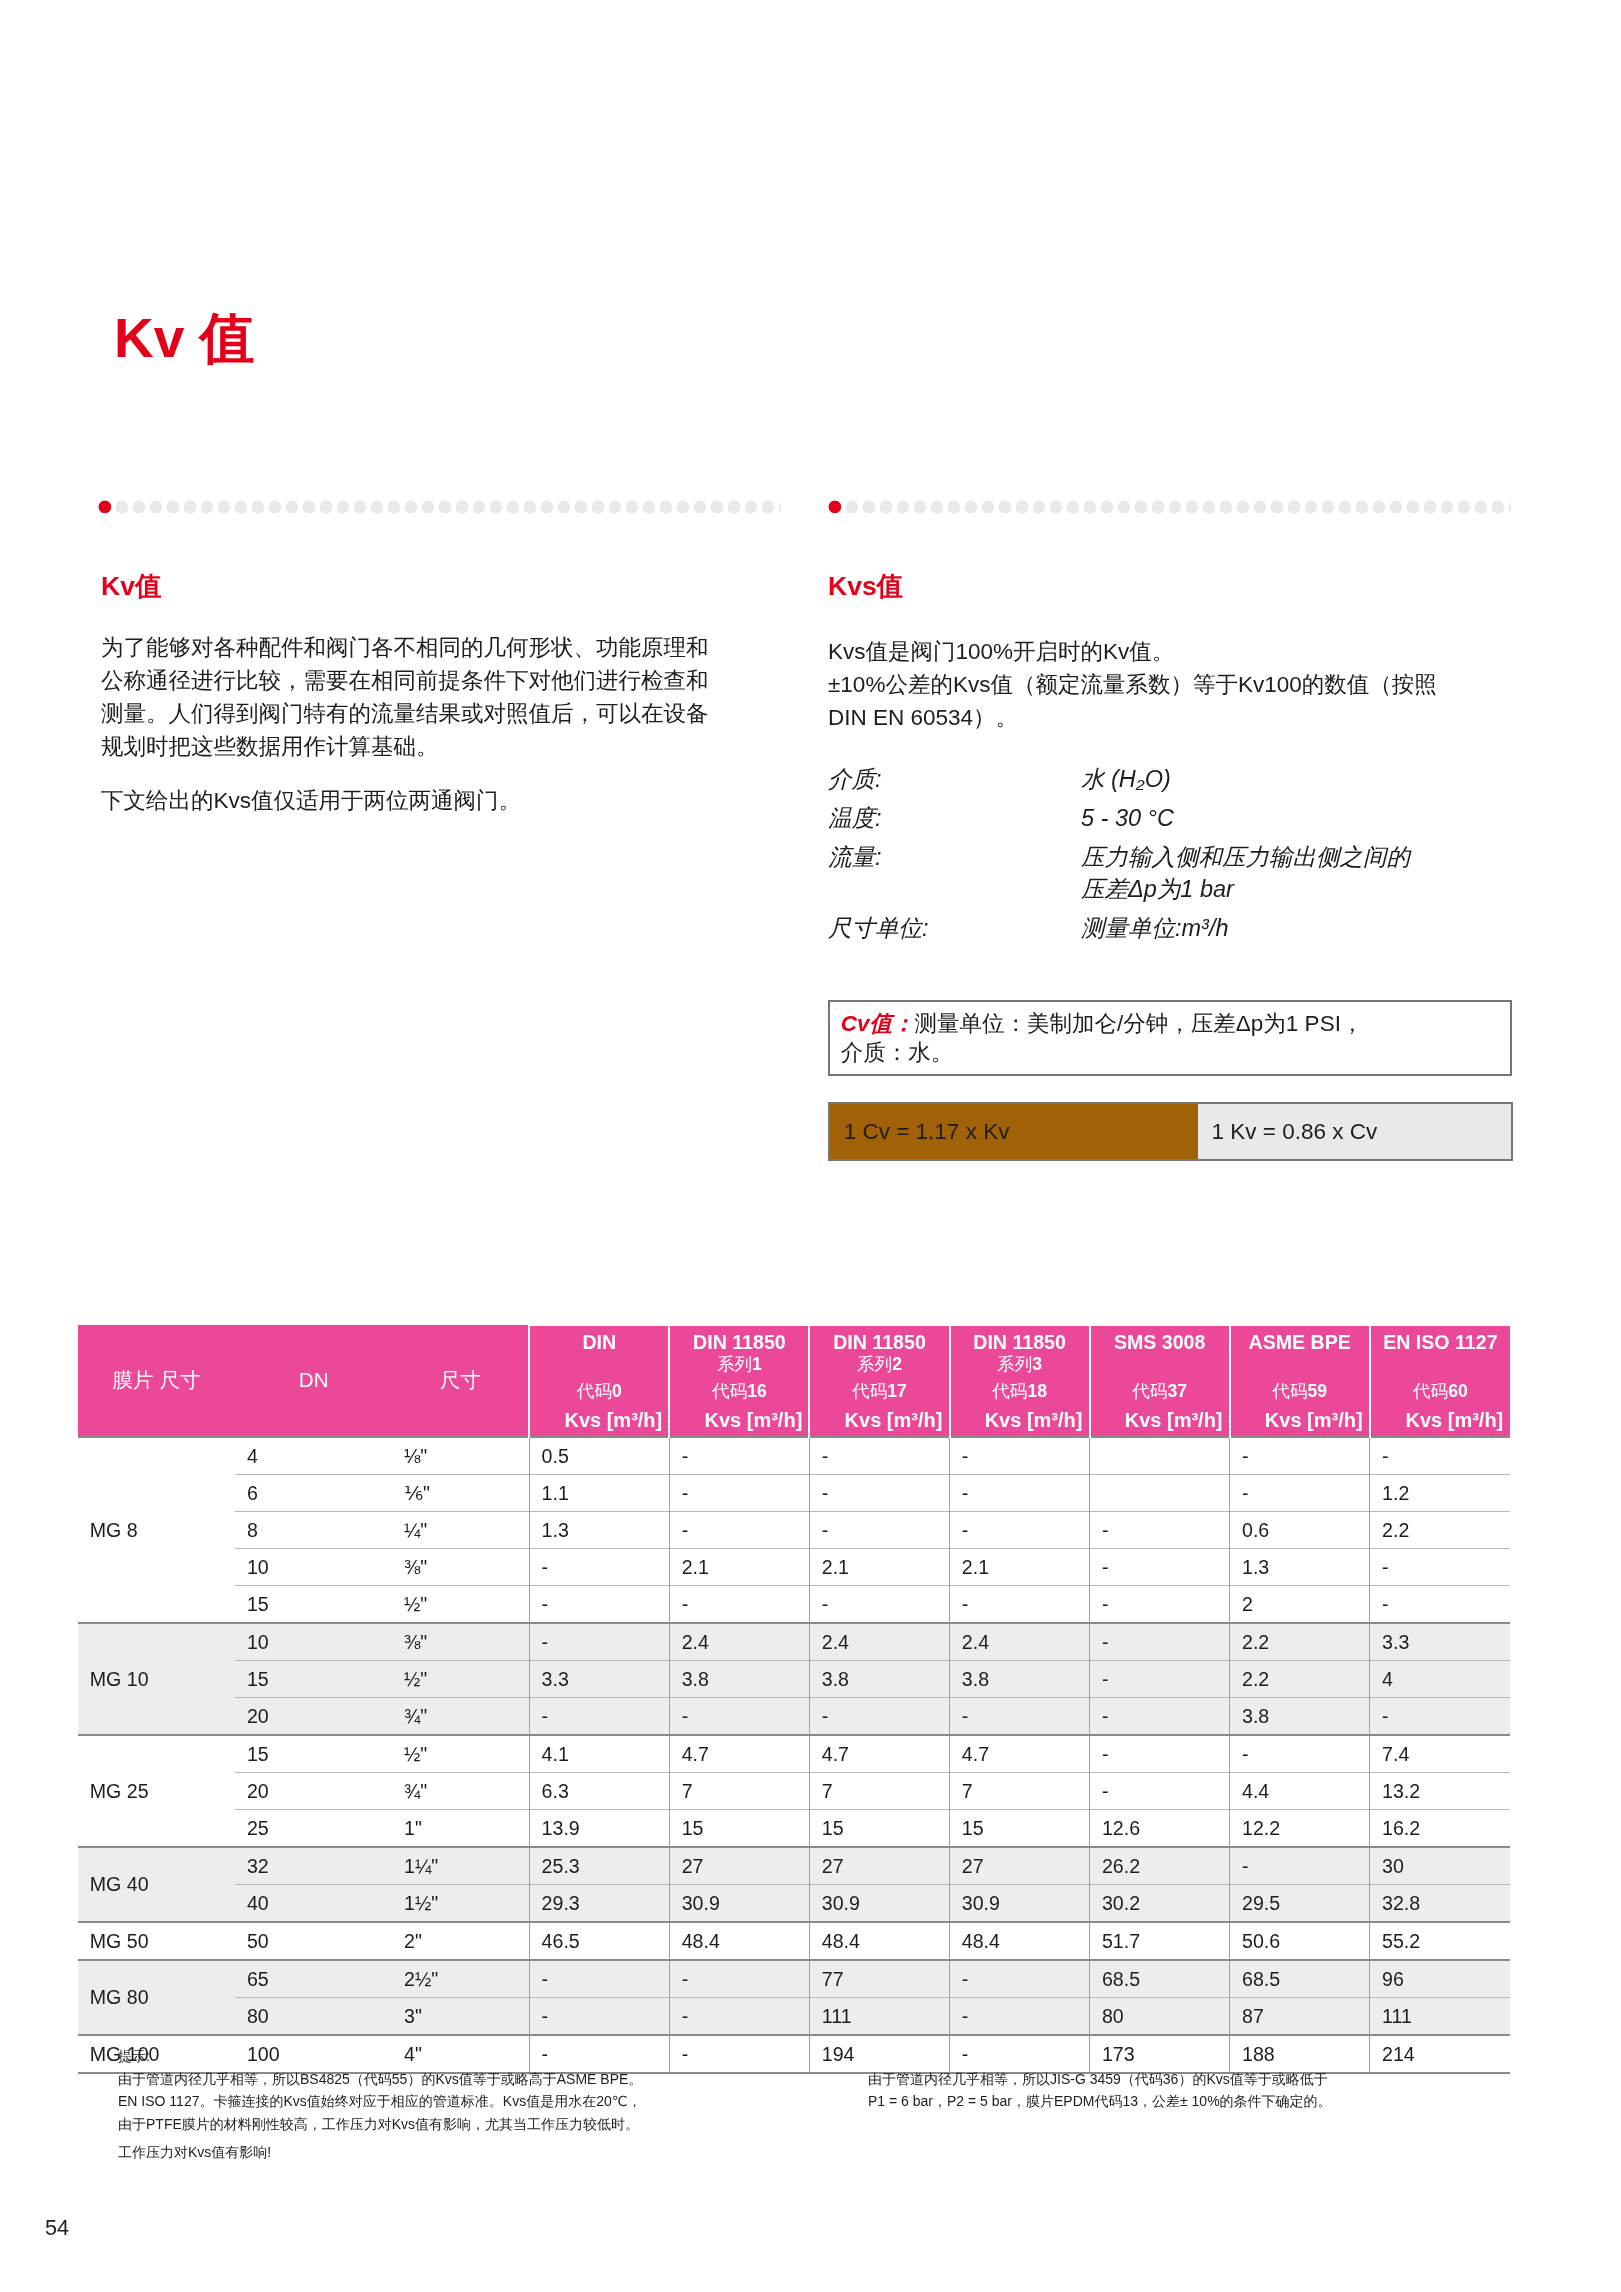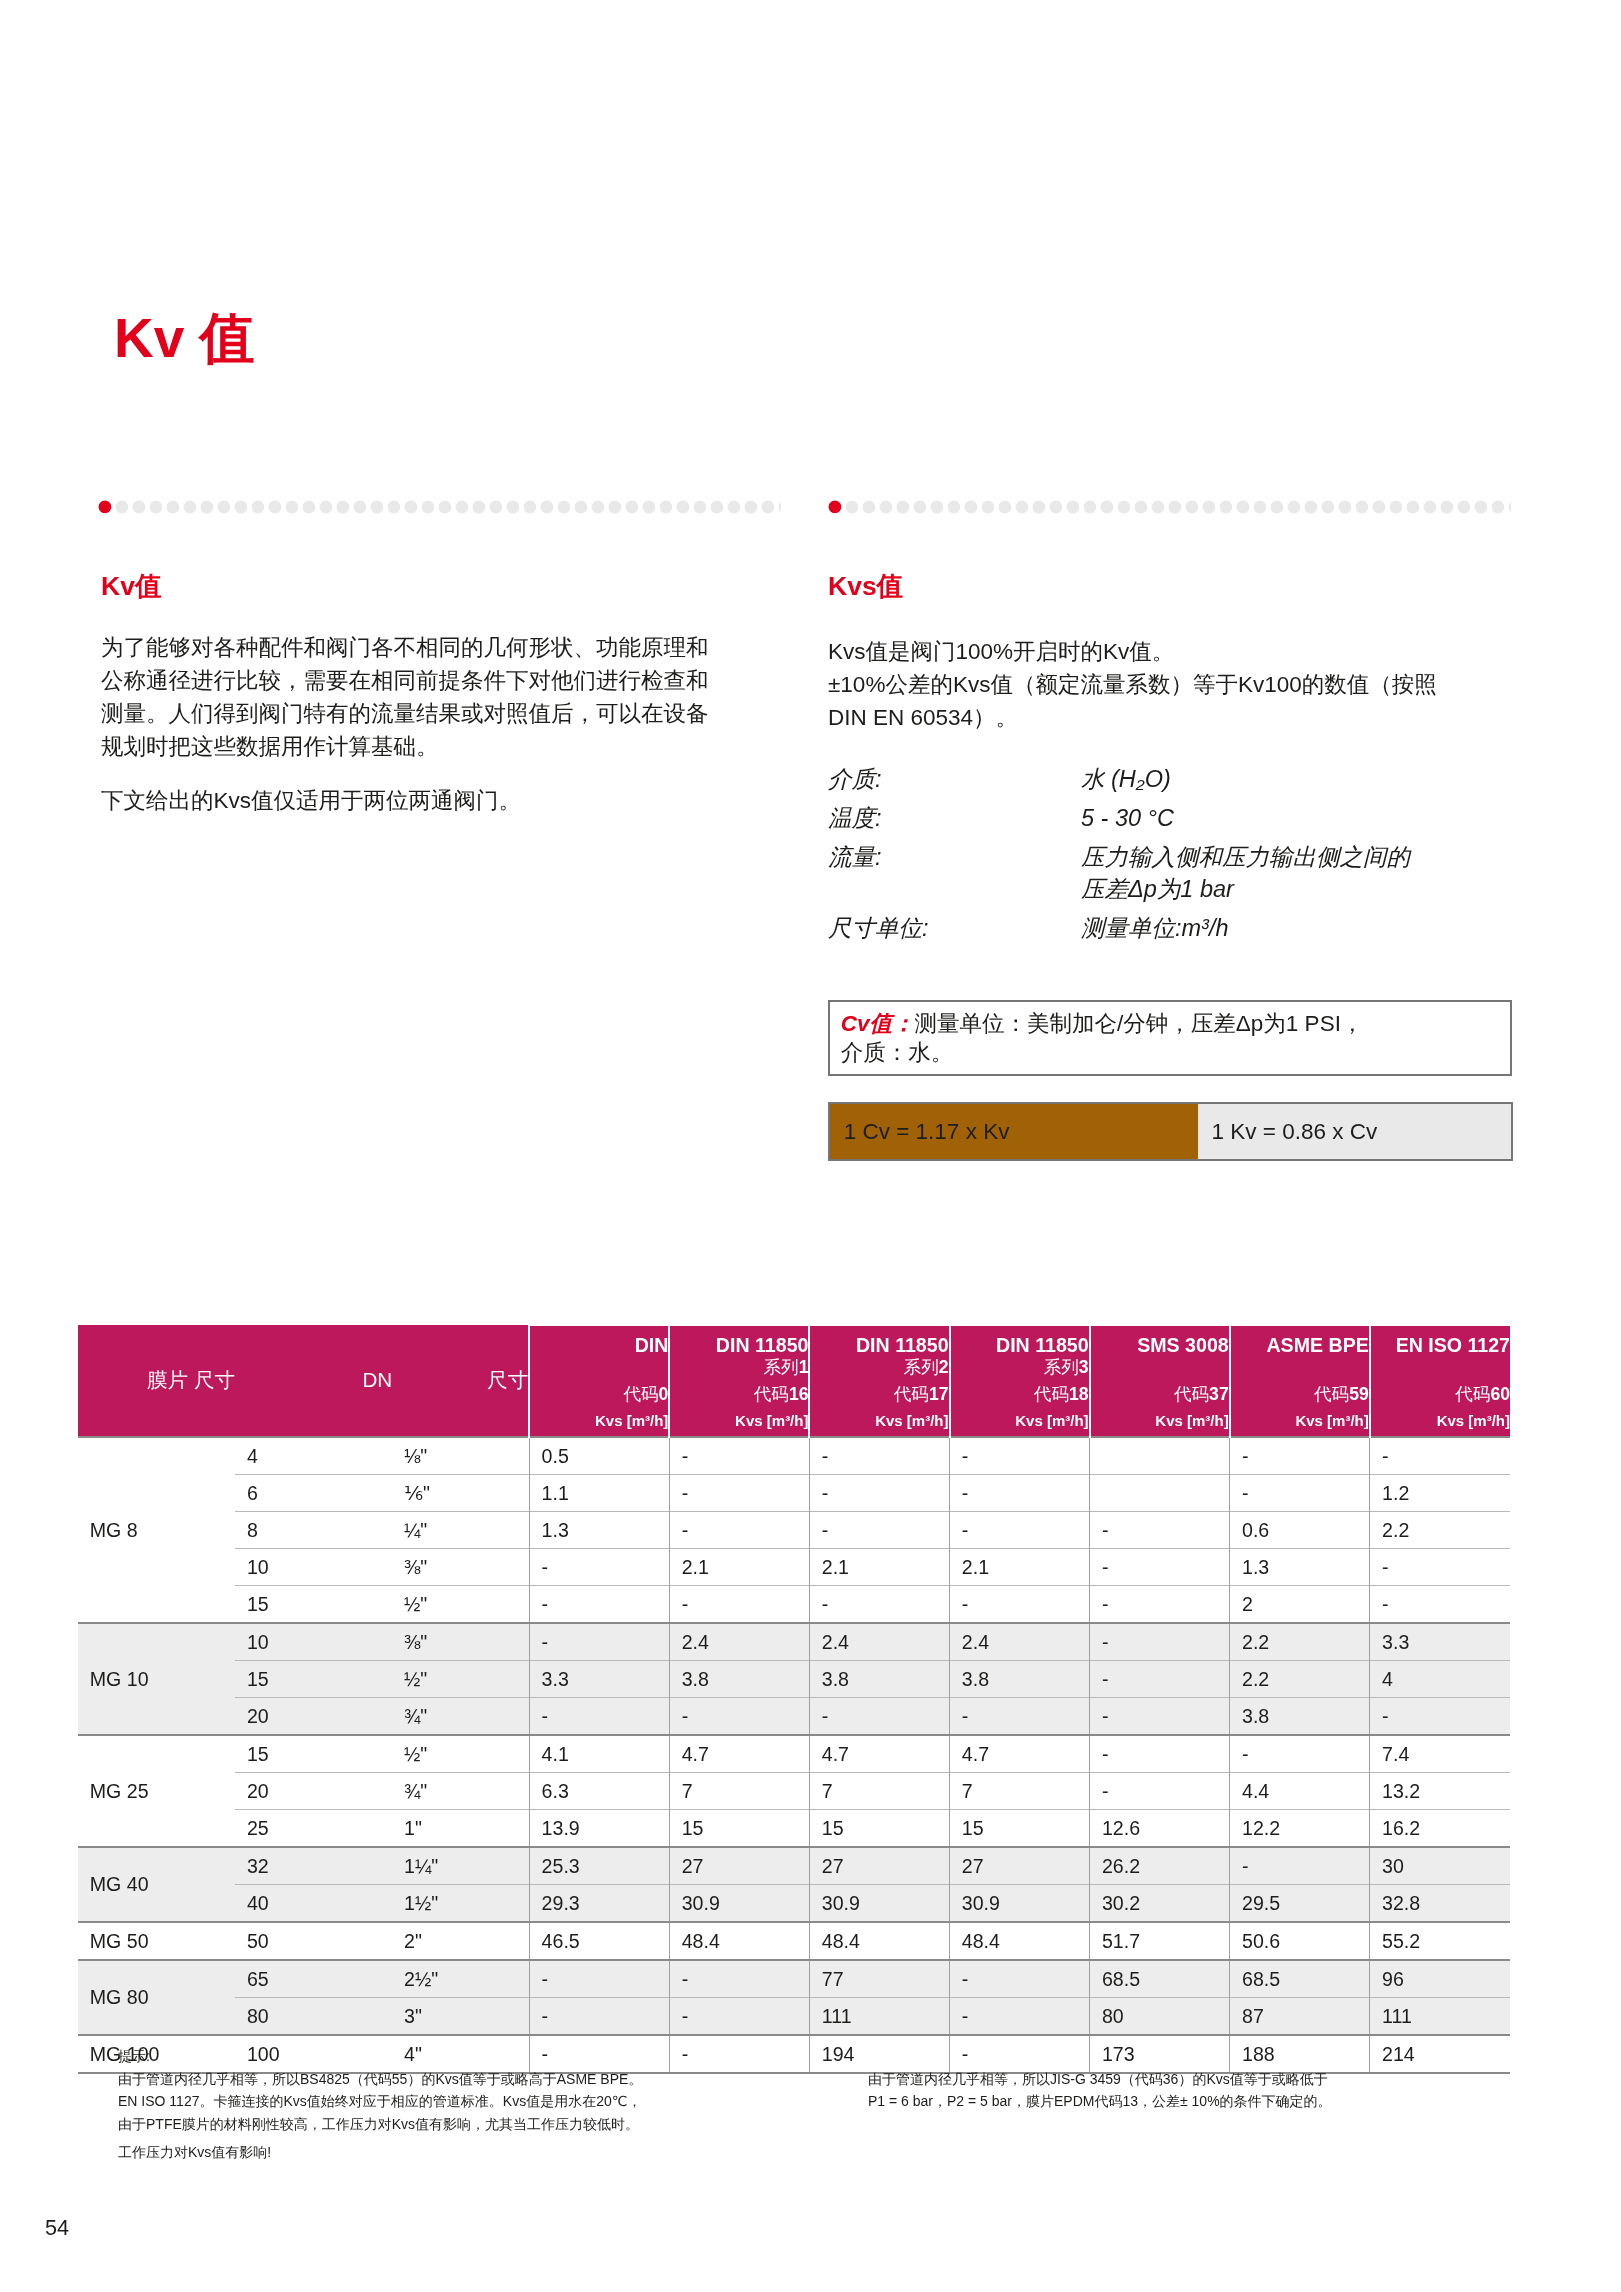--- a/index.html
+++ b/index.html
@@ -56,29 +56,29 @@
              width:1432px; font-size:19.6px; }
   table.kv col.c-mg { width:157px; } table.kv col.c-dn { width:157px; } table.kv col.c-sz { width:137px; }
   table.kv col.c-d  { width:140px; }
 
   td.nb { background:#ffffff; border:none; }
   td.band {
     background:#747474; color:#ffffff; font-size:20.6px; padding:4.9px 0 4.9px 13.7px;
     border-bottom:3.9px solid #ffffff; height:29px;
   }
   tr.head-row th {
-    background:#be185d; color:#ffffff; font-weight:normal; text-align:right;
+    background:#ec4899; color:#ffffff; font-weight:normal; text-align:center;
     height:110px; vertical-align:middle; padding:0;
   }
   th.hl { padding-left:27.4px; font-size:20.6px; }
   th.hd { vertical-align:top; padding:8.8px 3.9px 5.9px 11.8px; border-left:2.9px solid #ffffff; }
   .hd .std  { font-weight:bold; font-size:19.6px; line-height:24.5px; min-height:24.5px; }
   .hd .ser  { font-size:17.6px; line-height:21.6px; min-height:21.6px; margin-bottom:4.9px; }
   .hd .cod  { font-size:17.6px; line-height:21.6px; margin-bottom:6.9px; }
-  .hd .unit { font-weight:bold; font-size:15px;margin-left:28px; }
+  .hd .unit { font-weight:bold; font-size:20px;margin-left:28px; }
   .hd b { font-weight:bold; }
 
   table.kv td { height:34px; padding:1px 3.9px 1px 11.8px; background:#ffffff; }
   td.mg { padding-left:25.5px; vertical-align:middle; }
   td.dn { padding-left:33px; }
   td.dv { border-left:1px solid #9f9f9f; }
   tr.sh td { background:#ededed; }
   tr.gs td { border-top:2px solid #8a8a8a; }
   tr.inr td { border-top:1px solid #b9b9b9; }
   tr.last td { border-bottom:2px solid #8a8a8a; }

